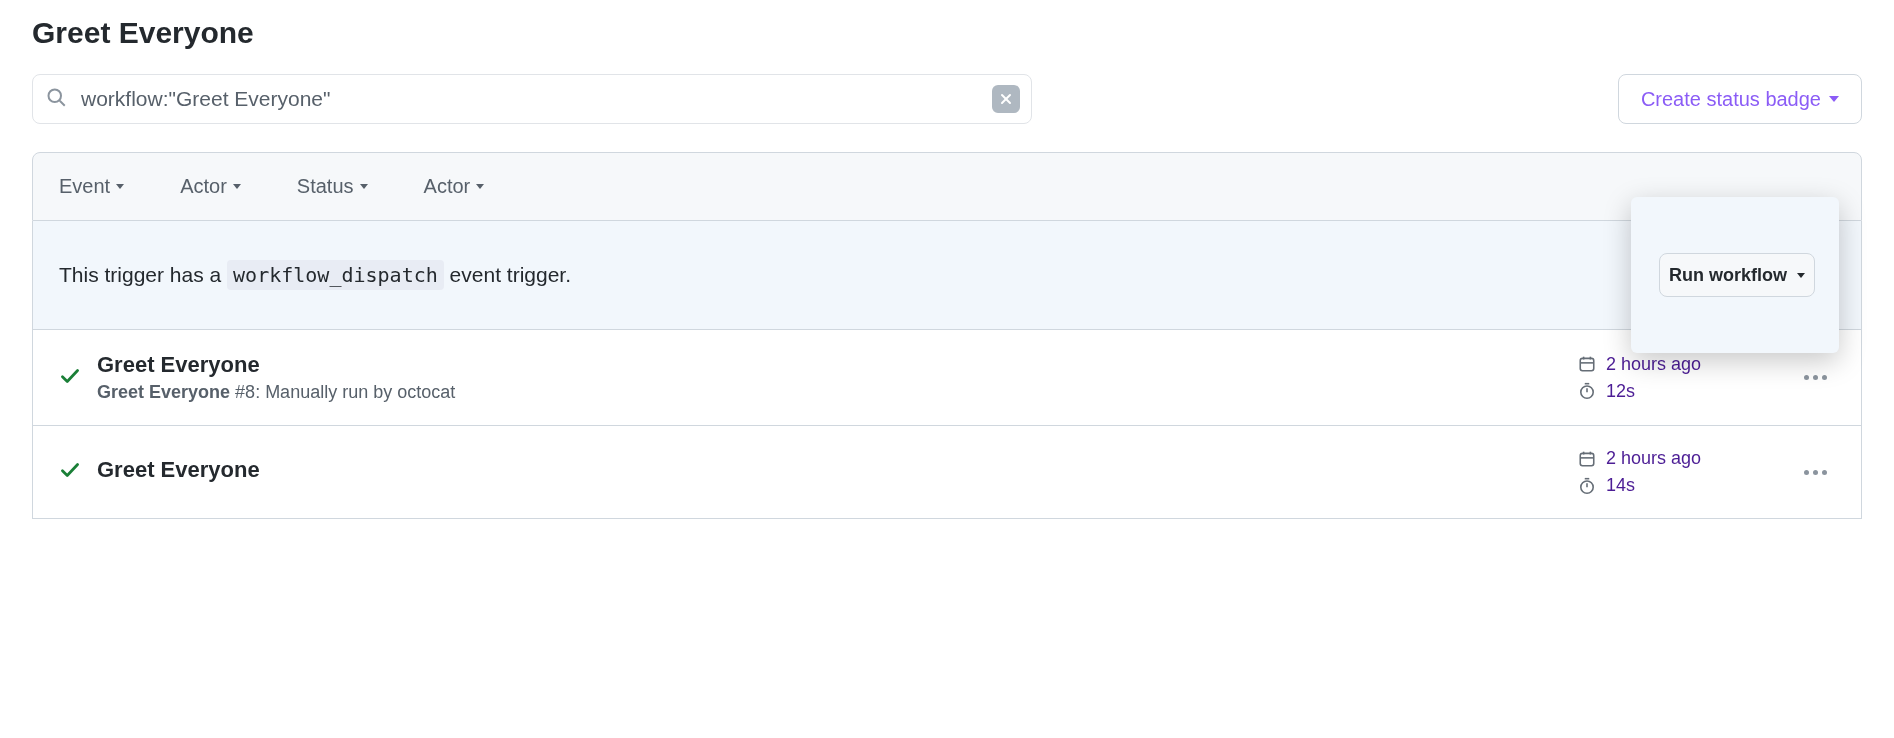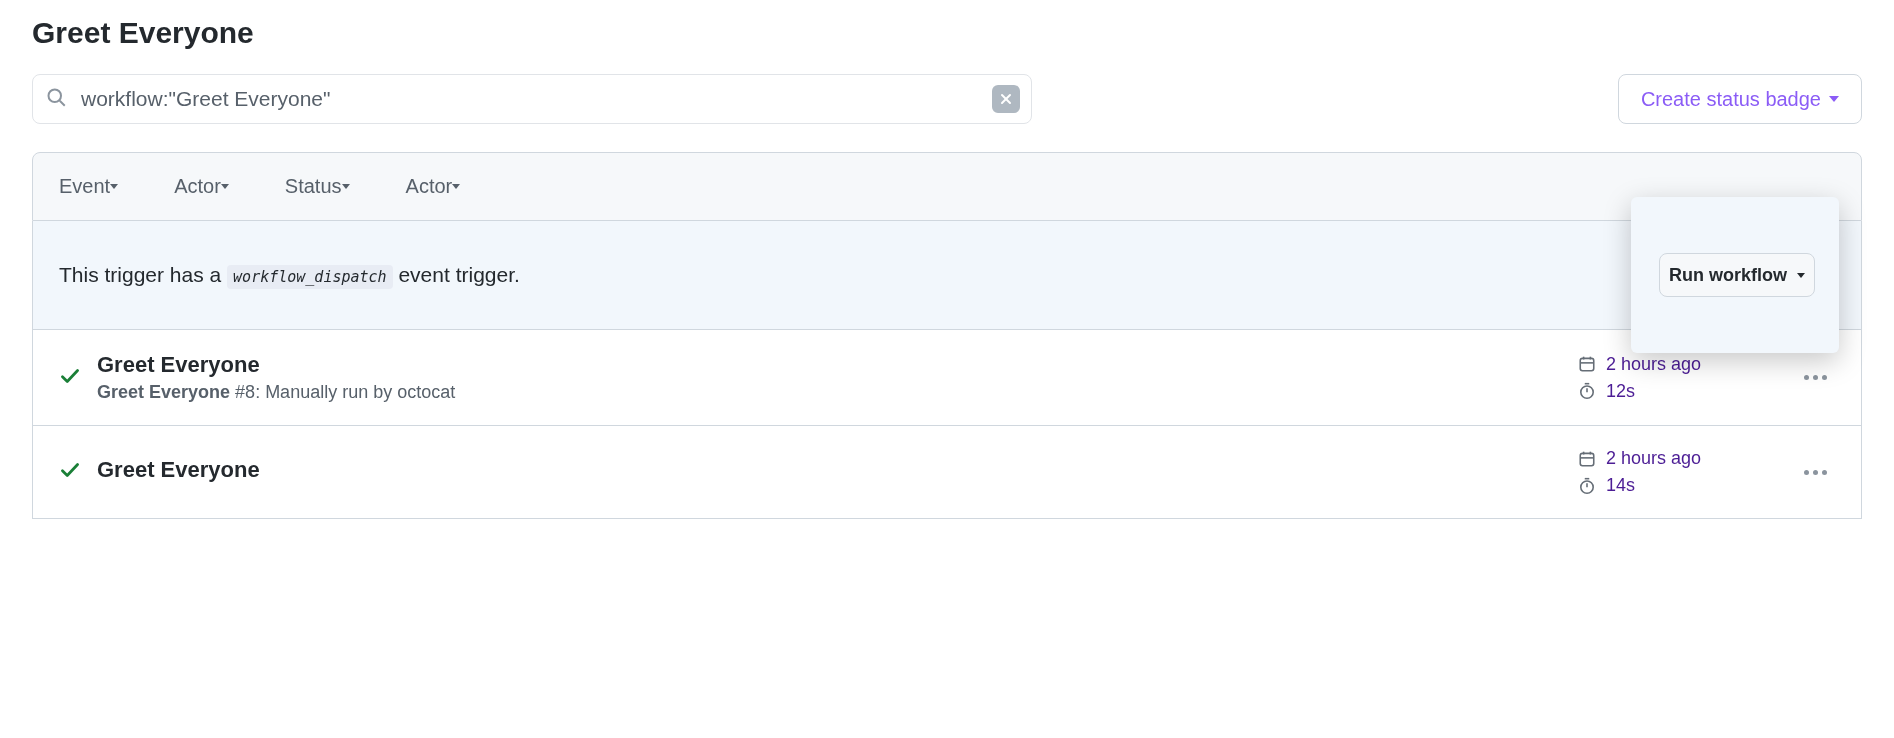--- a/index.html
+++ b/index.html
@@ -79,20 +79,21 @@
       gap: 56px;
       padding: 22px 26px;
       background: #f6f8fa;
       border: 1px solid #d0d7de;
       border-bottom: 1px solid #d0d7de;
       border-radius: 8px 8px 0 0;
     }
     .filter-item {
       display: inline-flex;
       align-items: center;
+      gap: 6px;
       color: #57606a;
       font-size: 20px;
       background: none;
       border: none;
       cursor: pointer;
     }
     .dispatch-bar {
       display: flex;
       align-items: center;
       justify-content: space-between;
@@ -105,23 +106,22 @@
     }
     .dispatch-text {
       font-size: 21px;
       color: #24292e;
     }
     .dispatch-text code {
       font-family: ui-monospace, SFMono-Regular, Consolas, monospace;
       background: #e8ecf4;
       padding: 3px 6px;
       border-radius: 4px;
-      font-size: 15px;
-      color: #24292e;
-      font-style: italic;
+      font-size: 20px;
+      color: #24292e;
     }
     .run-btn-wrap {
       padding: 4px;
       box-shadow: 0 0 0 4px rgba(0,0,0,0.0), 0 8px 28px rgba(0,0,0,0.22);
       border-radius: 6px;
       background: #f2f7fc;
       margin: -56px -4px -56px 0;
       padding: 56px 24px 56px 28px;
     }
     .run-btn {

